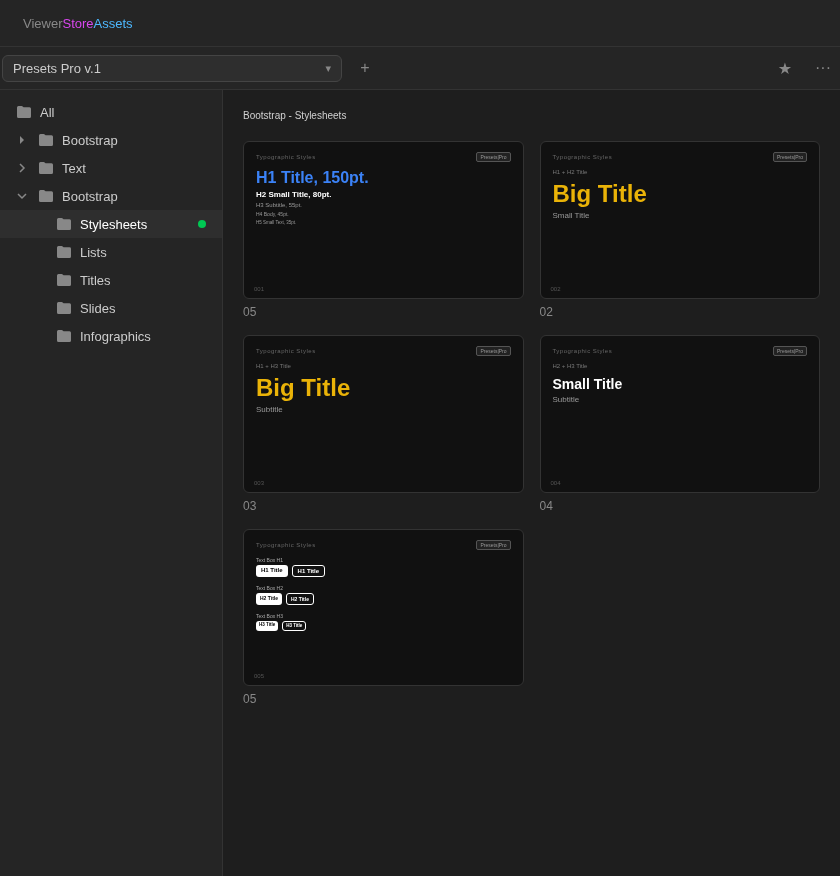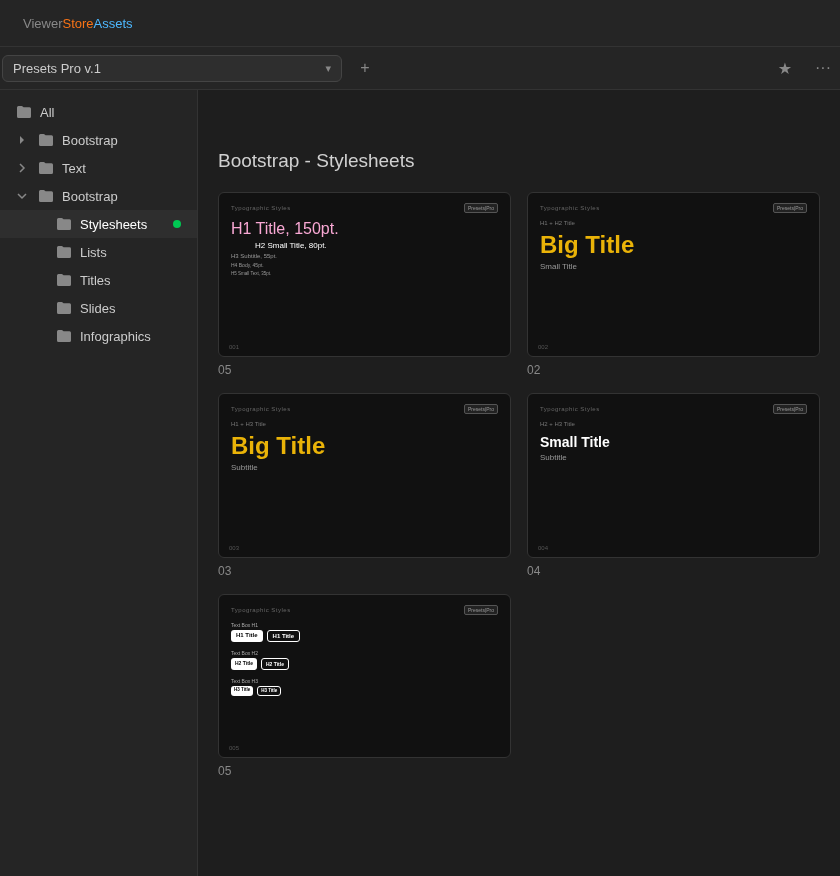--- a/index.html
+++ b/index.html
@@ -23,21 +23,21 @@
       height: 46px;
       flex-shrink: 0;
     }
     .nav-tab {
       font-size: 13px;
       color: #888;
       cursor: pointer;
       padding: 2px 0;
     }
     .nav-tab.active {
-      color: #f97316;
+      color: #d946ef;
     }
 
     
     .preset-bar {
       display: flex;
       align-items: center;
       padding: 8px 2px;
       background: #252525;
       border-top: 1px solid #333;
       border-bottom: 1px solid #333;
@@ -81,21 +81,21 @@
 
     
     .main {
       display: flex;
       flex: 1;
       overflow: hidden;
     }
 
     
     .sidebar {
-      width: 198px;
+      width: 223px;
       background: #252525;
       border-right: 1px solid #333;
       padding: 8px 0;
       flex-shrink: 0;
       overflow-y: auto;
     }
     .sidebar-item {
       display: flex;
       align-items: center;
       padding: 6px 16px;
@@ -139,25 +139,24 @@
     }
 
     
     .content {
       flex: 1;
       background: #1e1e1e;
       overflow-y: auto;
       padding: 20px;
     }
     .content-title {
-      font-size: 19px;
+      font-size: 10px;
       color: #d0d0d0;
       margin-bottom: 20px;
       font-weight: 400;
-      margin-top: 40px;
     }
 
     
     .thumb-grid {
       display: grid;
       grid-template-columns: 1fr 1fr;
       gap: 16px;
     }
     .thumb-item {
       display: flex;
@@ -200,22 +199,22 @@
       letter-spacing: 0.5px;
     }
     .thumb-badge {
       background: #222;
       border: 1px solid #555;
       border-radius: 2px;
       padding: 1px 3px;
       font-size: 5px;
       color: #999;
     }
-    .t01-h1 { font-size: 16px; color: #f9a8d4; font-weight: 400; line-height: 1.1; }
-    .t01-h2 { font-size: 8px; color: #fff; font-weight: 400; margin-left: 24px; }
+    .t01-h1 { font-size: 16px; color: #3b82f6; font-weight: 700; line-height: 1.1; }
+    .t01-h2 { font-size: 8px; color: #fff; font-weight: 700; }
     .t01-h3 { font-size: 6px; color: #999; }
     .t01-h4 { font-size: 5px; color: #999; }
     .t01-h5 { font-size: 4.5px; color: #999; }
     .t01-num { position: absolute; bottom: 6px; left: 10px; font-size: 6px; color: #555; }
 
     
     .t02-h1 { font-size: 24px; color: #eab308; font-weight: 700; line-height: 1; }
     .t02-h2 { font-size: 8px; color: #999; font-weight: 400; margin-top: 2px; }
 
     

